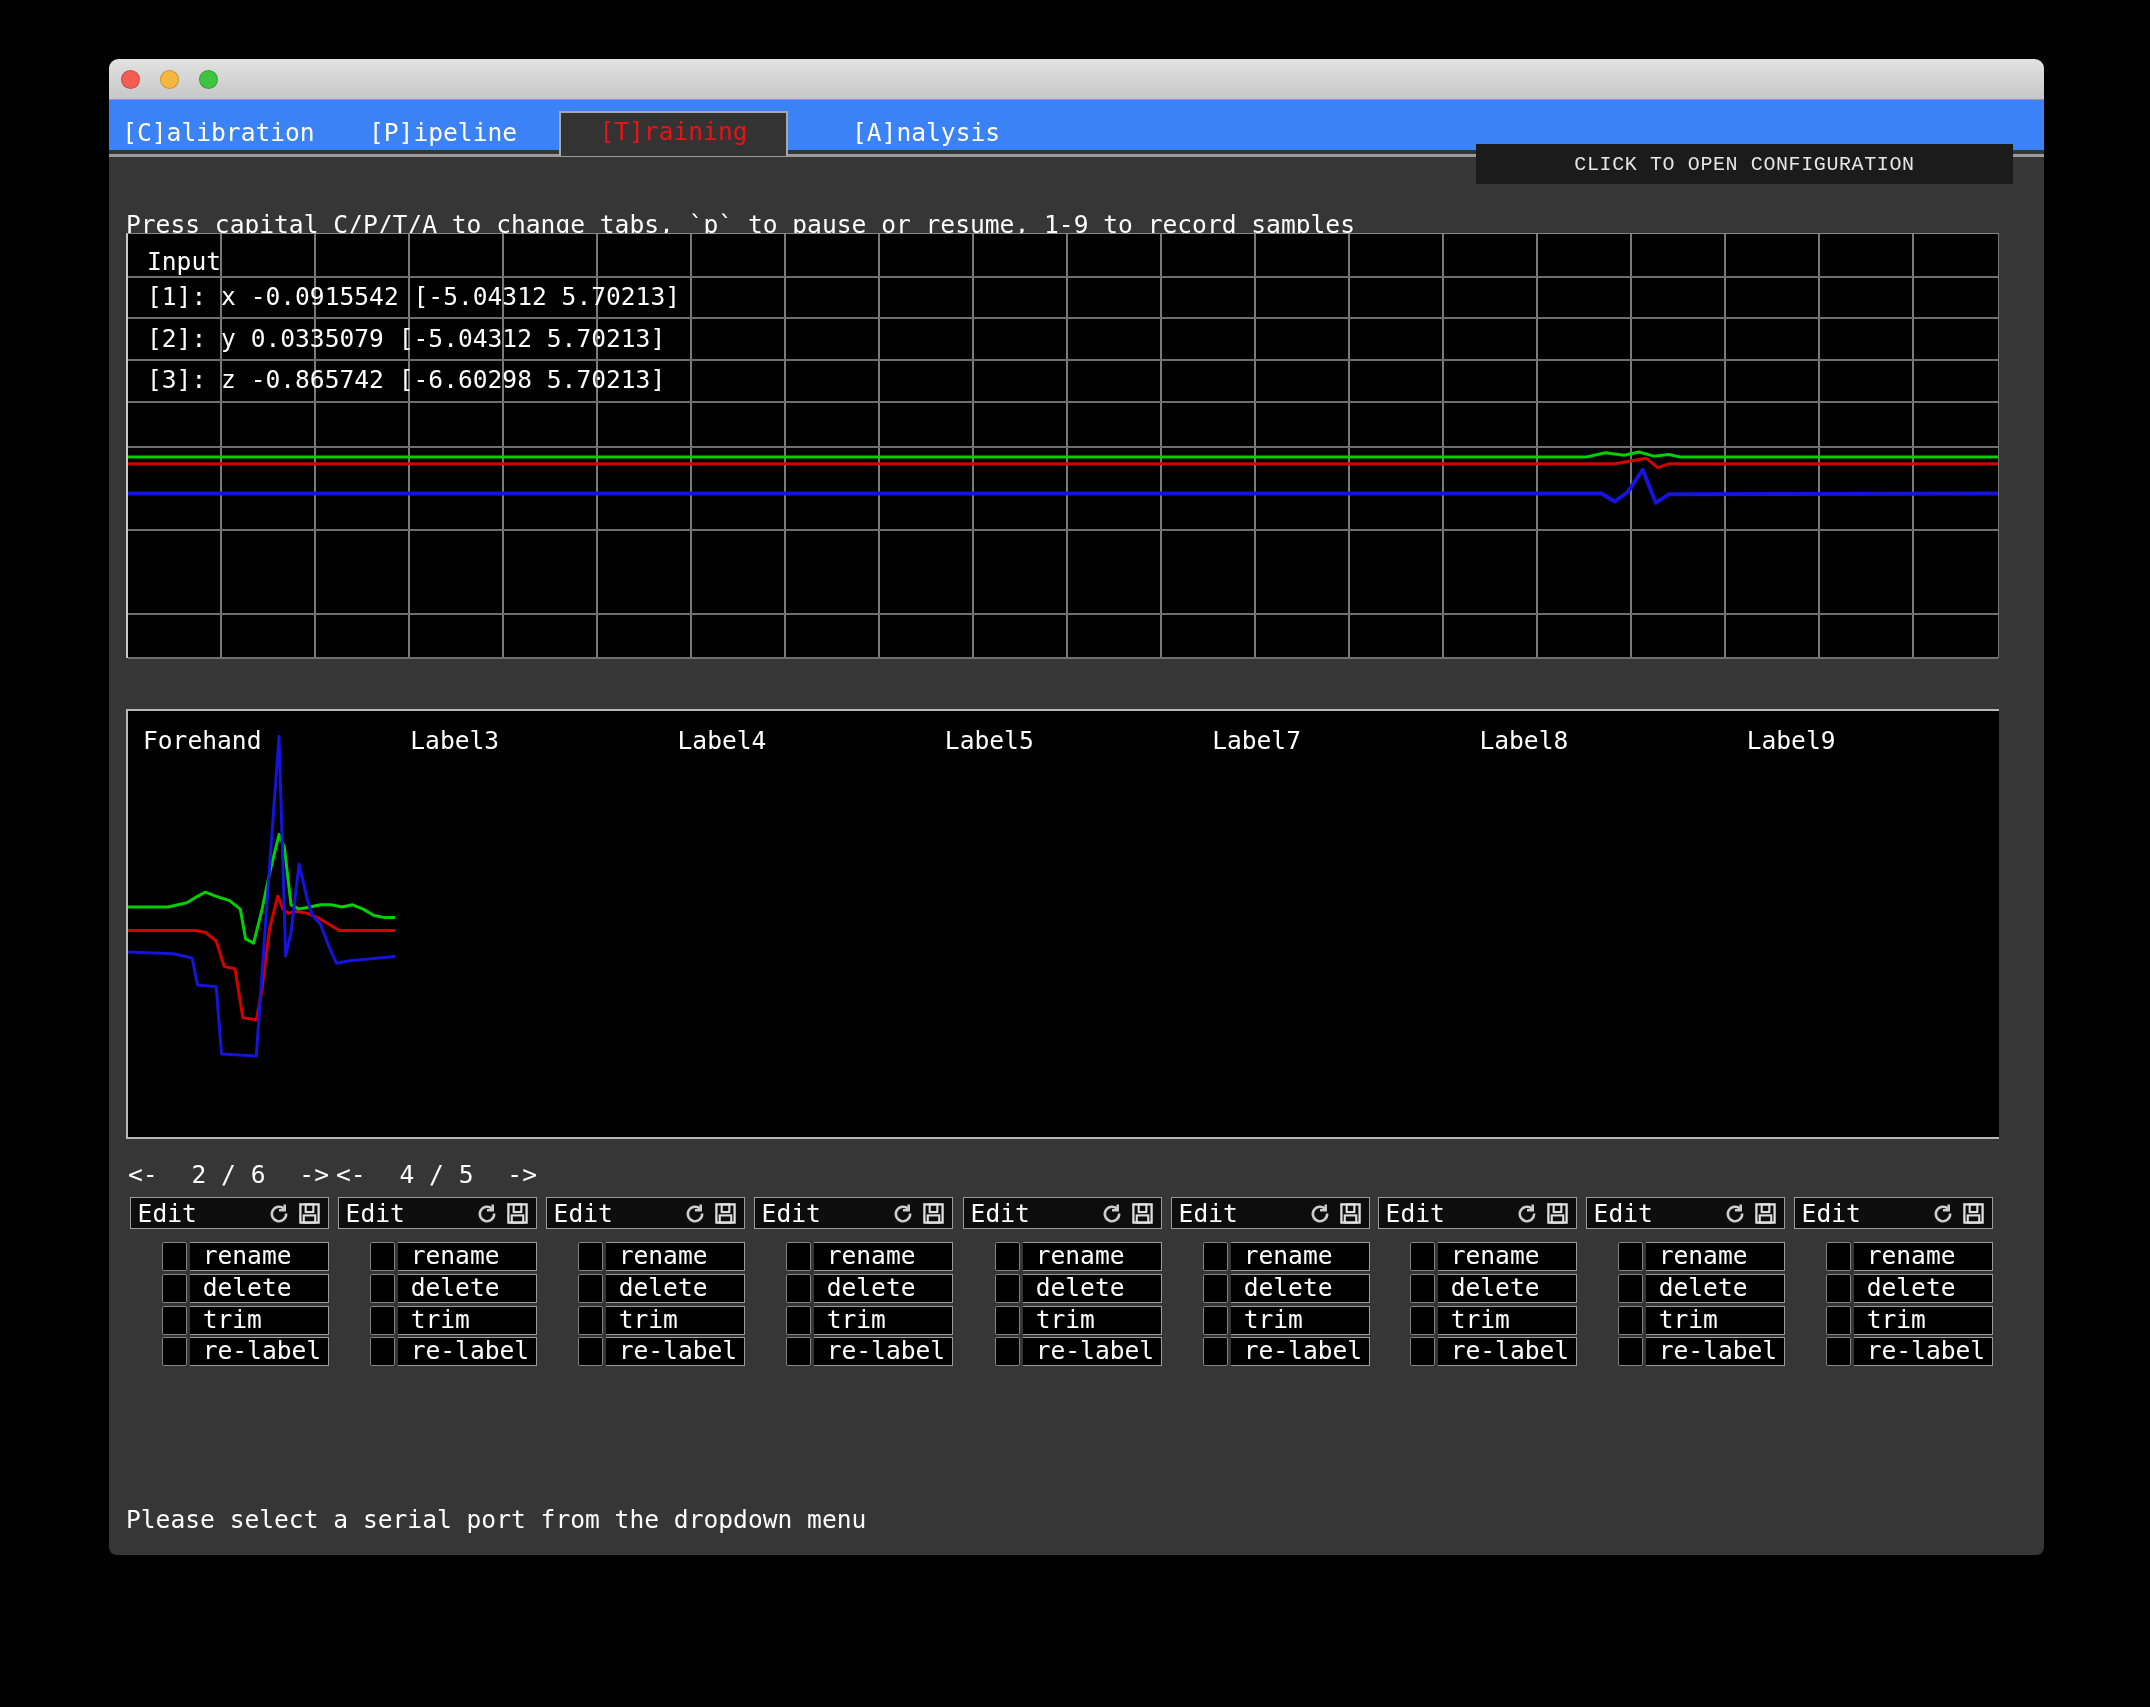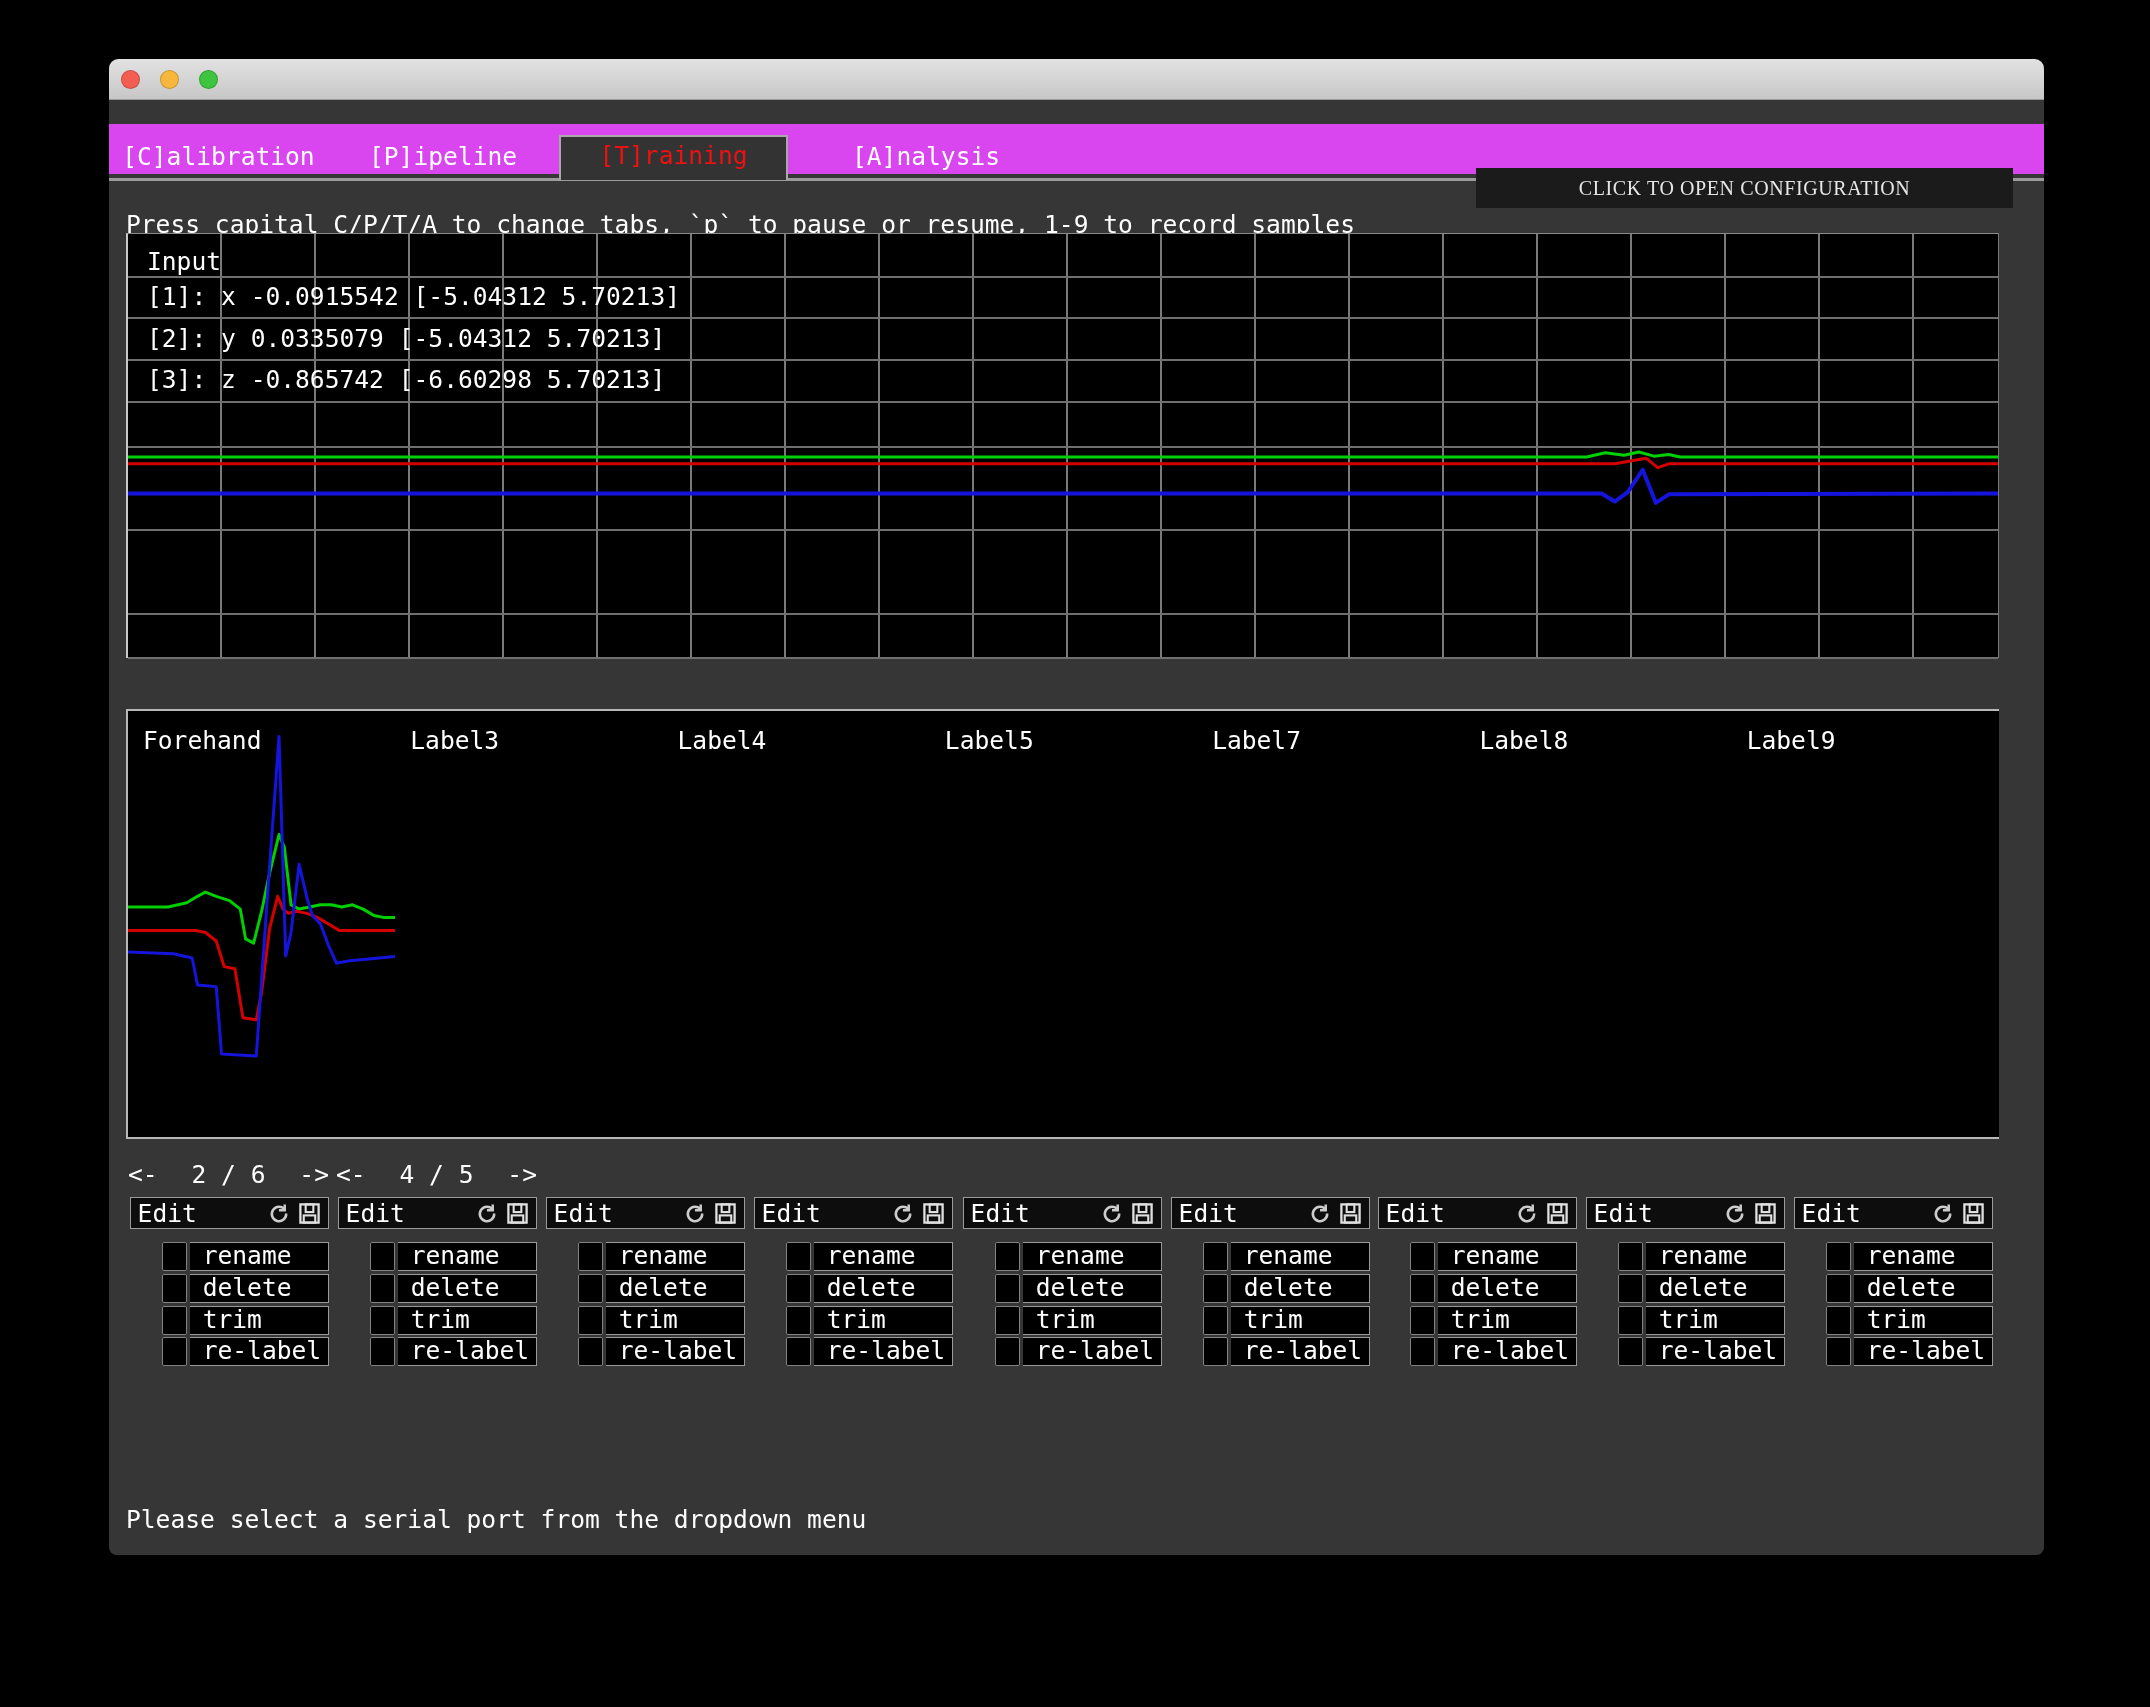--- a/index.html
+++ b/index.html
@@ -13,28 +13,28 @@
   .titlebar{position:absolute;left:0;top:0;width:100%;height:41px;
             background:linear-gradient(#e2e2e2,#c7c7c7);border-bottom:0.9px solid #9a9a9a;
             display:flex;align-items:center;}
   .lights{display:flex;gap:20px;margin-left:12.3px;}
   .light{width:19px;height:19px;border-radius:50%;border:0.9px solid rgba(0,0,0,.18);}
   .light.red{background:#f45d52;}
   .light.yellow{background:#f6b73c;}
   .light.green{background:#3ec43e;}
 
   
-  .tabbar{position:absolute;left:0;top:41px;width:100%;height:50px;background:#d946ef;margin-top:24px;}
+  .tabbar{position:absolute;left:0;top:41px;width:100%;height:50px;background:#3b82f6;}
   .tabbar .baseline{position:absolute;left:0;top:54px;width:100%;height:2.8px;background:#9b9b9b;z-index:1;}
   .tab{position:absolute;top:18px;font-size:24.6px;color:#fff;white-space:pre;z-index:0;cursor:default;}
   .tab.sel-box{top:11.4px;height:45px;background:#333;border:2.8px solid #a8a8a8;border-bottom:none;
                z-index:2;display:flex;justify-content:center;}
   .tab.sel-box span{margin-top:3.8px;color:#ee1111;}
   .config-btn{position:absolute;left:1367px;top:44px;width:537px;height:40px;background:#1b1b1b;
-              color:#e6e6e6;font-family:Liberation Serif, serif;font-size:20px;letter-spacing:0.6px;
+              color:#e6e6e6;font-family:Liberation Mono, monospace;font-size:20px;letter-spacing:0.6px;
               display:flex;align-items:center;justify-content:center;z-index:3;cursor:pointer;}
 
   
   .instructions{position:absolute;left:17px;top:100px;font-size:24.6px;line-height:26.5px;white-space:pre;}
 
   
   .plot{position:absolute;left:17px;top:174px;width:1873px;height:425px;background:#000;
         border-left:2.8px solid #c8c8c8;border-top:1.9px solid #8a8a8a;border-right:1.9px solid #787878;}
   .plot .vgrid{position:absolute;inset:0;
         background:repeating-linear-gradient(to right,transparent 0 92px,#7a7a7a 92px 94px);}

